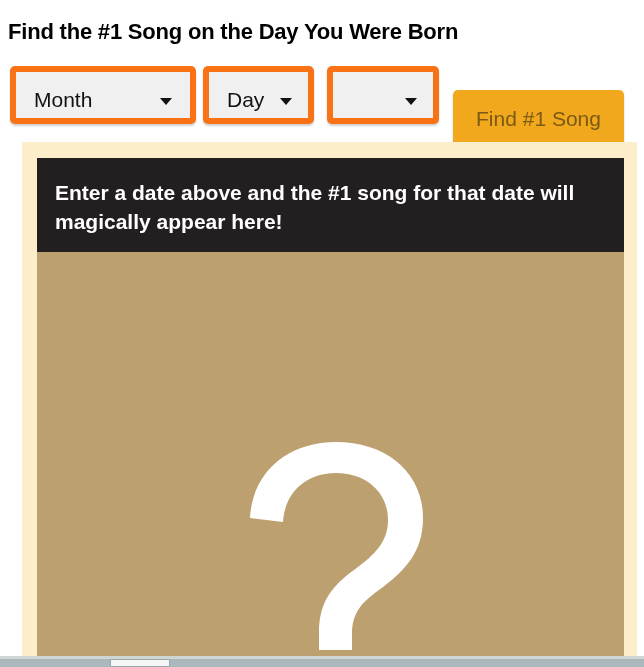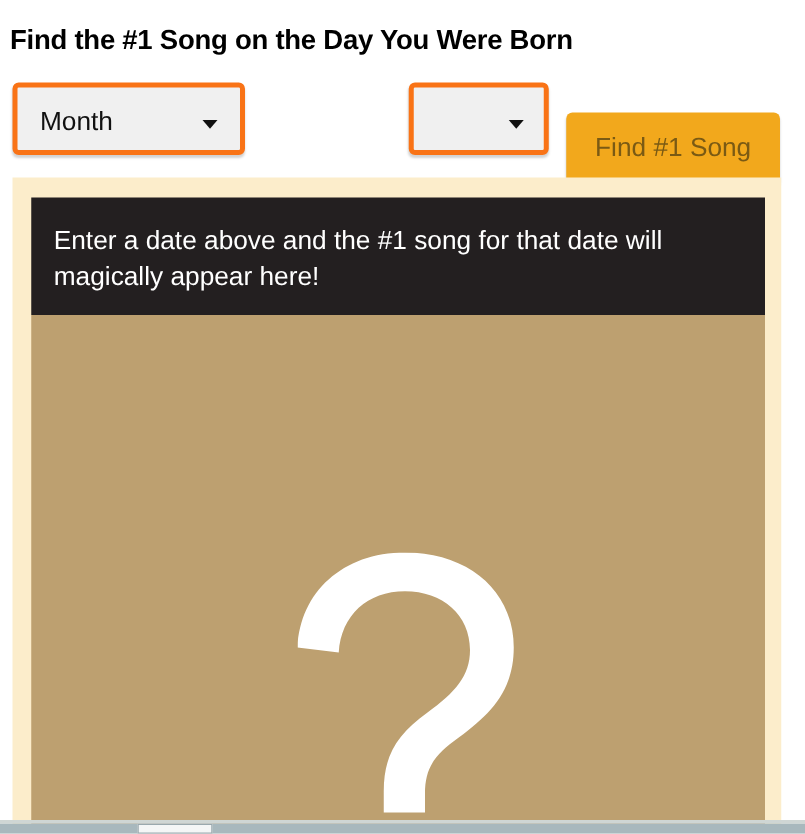--- a/index.html
+++ b/index.html
@@ -37,21 +37,21 @@
     left: 0px;
     top: 64px;
     width: 644px;
     height: 66px;
   }
   .select-box {
     position: absolute;
     top: 2px;
     height: 58px;
     background: #f0f0f0;
-    border: 4px solid #f97316;
+    border: 6px solid #f97316;
     border-radius: 5px;
     box-shadow: 0 2px 2px rgba(0,0,0,0.18);
     box-sizing: border-box;
     cursor: pointer;
   }
   .select-label {
     position: absolute;
     left: 18px;
     top: 0;
     height: 56px;
@@ -95,26 +95,27 @@
     text-align: center;
     line-height: 58px;
     padding: 0;
     white-space: nowrap;
     margin-top: 24px;
   }
 
   
   .result-frame {
     position: absolute;
-    left: 10px;
+    left: 22px;
     top: 142px;
     width: 615px;
     height: 519px;
     background: #fcedcb;
     box-sizing: border-box;
+    font-weight: bold;
   }
   .result-banner {
     position: absolute;
     left: 15px;
     top: 16px;
     width: 587px;
     height: 94px;
     background: #231f20;
     box-sizing: border-box;
   }
@@ -185,20 +186,24 @@
 
 <h1 class="page-title">Find the #1 Song on the Day You Were Born</h1>
 
 <div class="controls">
 
   <div class="select-box" id="sel-month">
     <span class="select-label">Month</span>
     <span class="caret"></span>
   </div>
 
+  <div class="select-box" id="sel-day">
+    <span class="select-label">Day</span>
+    <span class="caret"></span>
+  </div>
 
   <div class="select-box" id="sel-year">
     <span class="caret"></span>
   </div>
 
   <button class="find-button">Find #1 Song</button>
 
 </div>
 
 <div class="result-frame">

